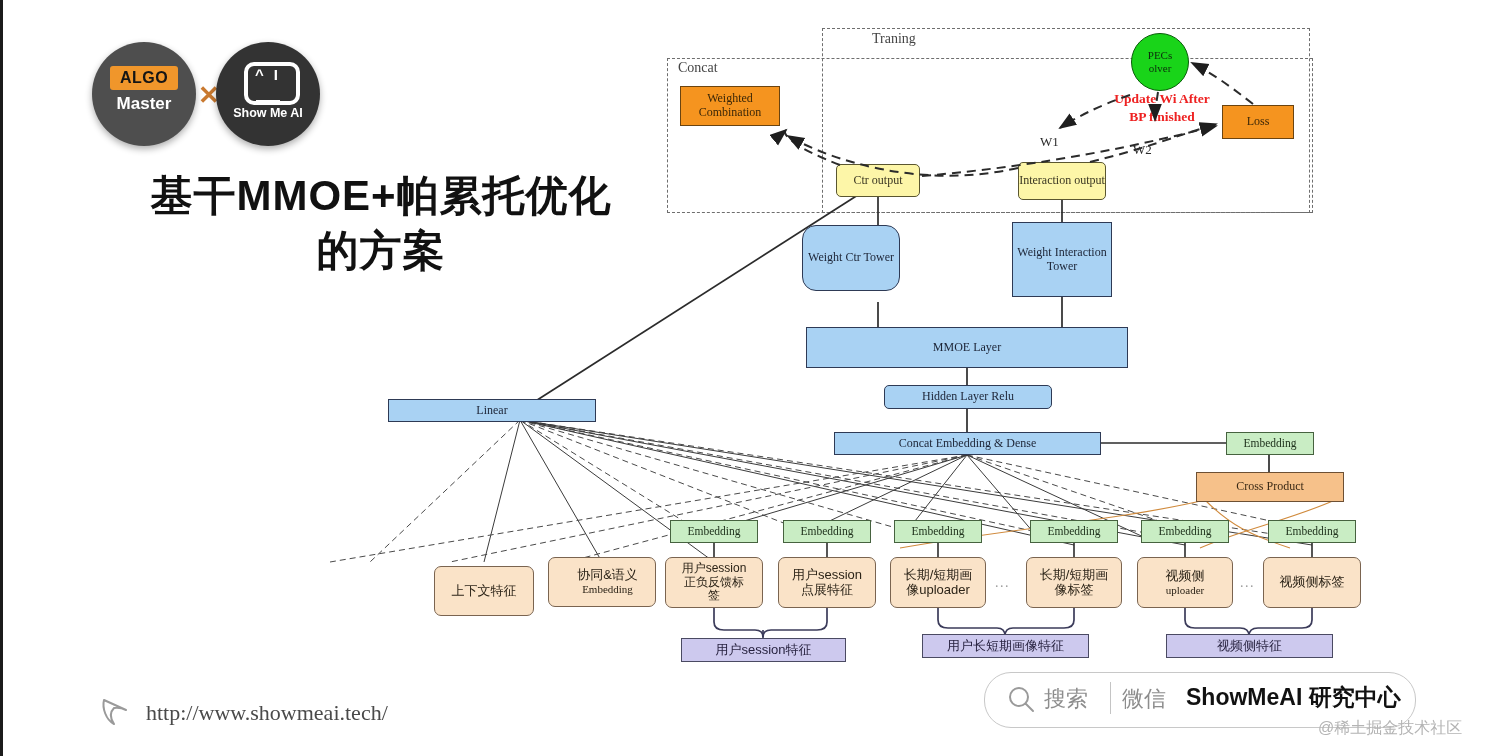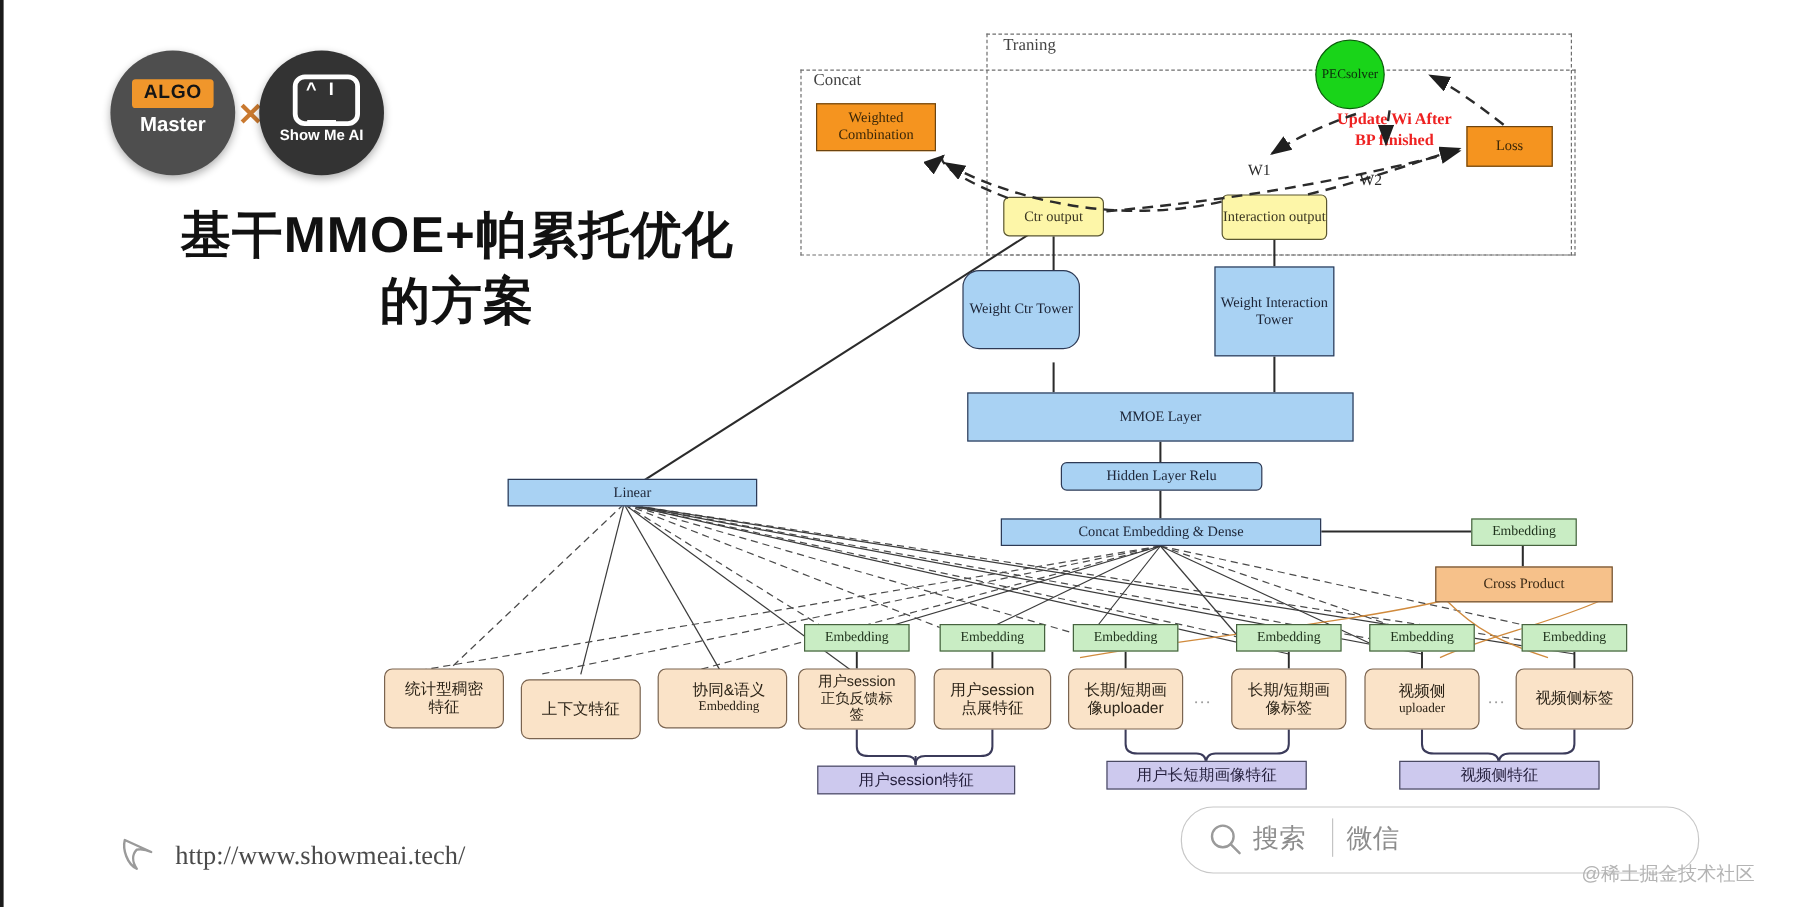--- a/index.html
+++ b/index.html
@@ -109,21 +109,21 @@
   </div>
 
   <div class="title">
     <div>基干MMOE+帕累托优化</div>
     <div>的方案</div>
   </div>
 
   <div class="dashbox" style="left:667px;top:58px;width:646px;height:155px;"></div>
   <div class="dashbox" style="left:822px;top:28px;width:488px;height:185px;"></div>
   <div class="dashlabel" style="left:678px;top:60px;">Concat</div>
-  <div class="dashlabel" style="left:836px;top:31px;text-align:right;">Traning</div>
+  <div class="dashlabel" style="left:872px;top:31px;text-align:right;">Traning</div>
 
   <svg class="lines" viewBox="0 0 1512 756">
     <defs>
       <marker id="ah" markerWidth="9" markerHeight="9" refX="7" refY="3.2" orient="auto">
         <path d="M0,0 L8,3.2 L0,6.4 z" fill="#2b2b2b"></path>
       </marker>
     </defs>
 
     <path d="M861,193 L520,411" stroke="#2b2b2b" stroke-width="1.7" fill="none"></path>
 
@@ -209,21 +209,21 @@
   </div>
 
   <div class="node n-yellow" style="left:836px;top:164px;width:84px;height:33px;">
     <span>Ctr output</span>
   </div>
 
   <div class="node n-yellow" style="left:1018px;top:162px;width:88px;height:38px;">
     <span>Interaction output</span>
   </div>
 
-  <div class="node n-circle" style="left:1096px;top:33px;width:58px;height:58px;flex-direction:row;text-align:center;">
+  <div class="node n-circle" style="left:1131px;top:33px;width:58px;height:58px;flex-direction:column;text-align:center;">
     <span>PECs</span>
     <span>olver</span>
   </div>
 
   <div class="node n-orange" style="left:1222px;top:105px;width:72px;height:34px;">
     <span>Loss</span>
   </div>
 
   <div class="node n-blue" style="left:802px;top:225px;width:98px;height:66px;border-radius:14px;">
     <span>Weight Ctr Tower</span>
@@ -238,21 +238,21 @@
   </div>
 
   <div class="node n-blue" style="left:884px;top:385px;width:168px;height:24px;border-radius:5px;">
     <span>Hidden Layer Relu</span>
   </div>
 
   <div class="node n-blue" style="left:834px;top:432px;width:267px;height:23px;">
     <span>Concat Embedding &amp; Dense</span>
   </div>
 
-  <div class="node n-blue" style="left:423px;top:399px;width:208px;height:23px;">
+  <div class="node n-blue" style="left:388px;top:399px;width:208px;height:23px;">
     <span>Linear</span>
   </div>
 
   <div class="node n-green" style="left:1226px;top:432px;width:88px;height:23px;">
     <span>Embedding</span>
   </div>
 
   <div class="node n-orange-lt" style="left:1196px;top:472px;width:148px;height:30px;">
     <span>Cross Product</span>
   </div>
@@ -269,24 +269,20 @@
   <div class="node n-green" style="left:1030px;top:520px;width:88px;height:23px;">
     <span>Embedding</span>
   </div>
   <div class="node n-green" style="left:1141px;top:520px;width:88px;height:23px;">
     <span>Embedding</span>
   </div>
   <div class="node n-green" style="left:1268px;top:520px;width:88px;height:23px;">
     <span>Embedding</span>
   </div>
 
-  <div class="node n-peach" style="left:320px;top:557px;width:100px;height:50px;flex-direction:column;">
-    <span>统计型稠密</span>
-    <span>特征</span>
-  </div>
   <div class="node n-peach" style="left:434px;top:566px;width:100px;height:50px;flex-direction:column;">
     <span>上下文特征</span>
   </div>
   <div class="node n-peach" style="left:548px;top:557px;width:108px;height:50px;flex-direction:column;padding-left:11px;">
     <span>协同&amp;语义</span>
     <span class="sub-en">Embedding</span>
   </div>
   <div class="node n-peach" style="left:665px;top:557px;width:98px;height:51px;flex-direction:column;font-size:12px;">
     <span>用户session</span>
     <span>正负反馈标</span>
@@ -362,16 +358,17 @@
   <div class="foot-url">http://www.showmeai.tech/</div>
 
   <div class="search-pill"></div>
   <svg class="sp-mag" viewBox="0 0 30 30">
     <circle cx="13" cy="13" r="9" fill="none" stroke="#9a9a9a" stroke-width="2"></circle>
     <line x1="19.5" y1="19.5" x2="27" y2="27" stroke="#9a9a9a" stroke-width="2" stroke-linecap="round"></line>
   </svg>
   <div class="sp-text">搜索</div>
   <div class="sp-div"></div>
   <div class="sp-wx">微信</div>
+  <div class="sp-brand">ShowMeAI 研究中心</div>
 
   <div class="watermark">@稀土掘金技术社区</div>
 
 </div>
 
 </body></html>

